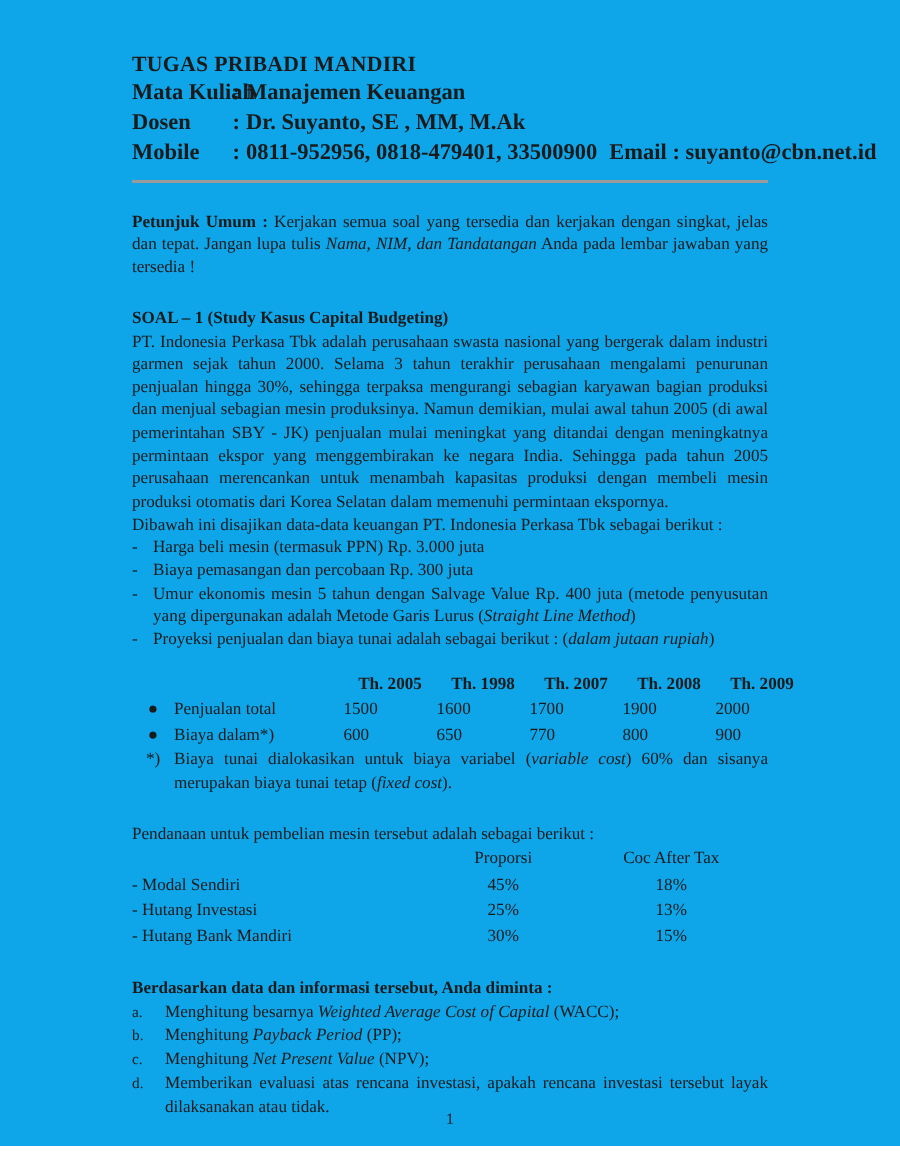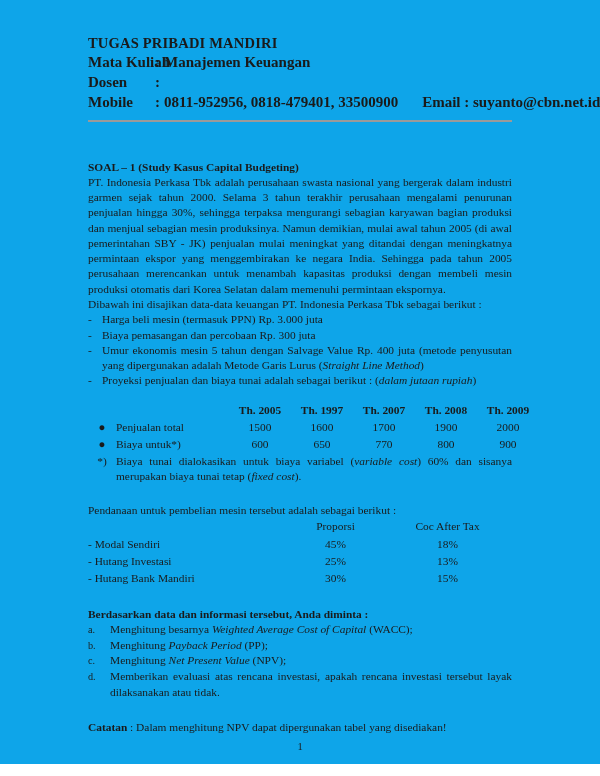--- a/index.html
+++ b/index.html
@@ -33,21 +33,21 @@
   .hdr-row {
     display: flex;
     font-size: 15px;
     font-weight: bold;
     line-height: 1.32;
     white-space: nowrap;
   }
   .hdr-label { width: 67px; flex: 0 0 67px; }
   .hdr-colon { width: 9px; flex: 0 0 9px; }
   .hdr-value { flex: 0 0 auto; }
-  .hdr-email { margin-left: 24px; }
+  .hdr-email { margin-left: 8px; }
   hr.rule {
     border: 0;
     border-top: 2px solid #9a9a9a;
     margin: 7px 0 0 0;
     width: 424px;
   }
   
   p.para {
     font-size: 11.4px;
     line-height: 1.34;
@@ -87,21 +87,21 @@
     width: 424px;
     table-layout: fixed;
   }
   table.proj td, table.proj th {
     padding: 1px 0;
     font-weight: normal;
     line-height: 1.34;
   }
   .col-bullet { width: 28px; text-align: center; }
   .col-label  { width: 113px; text-align: left; }
-  .col-num    { width: 62px;  text-align: center; }
+  .col-num    { width: 62px;  text-align: left; }
   table.proj thead th {
     font-weight: bold;
     text-align: center;
     white-space: nowrap;
   }
   
   .fn-row {
     display: flex;
     font-size: 11.4px;
     line-height: 1.34;
@@ -156,33 +156,35 @@
 
     <div class="hdr-row">
       <span class="hdr-label">Mata Kuliah</span>
       <span class="hdr-colon">:</span>
       <span class="hdr-value">Manajemen Keuangan</span>
     </div>
 
     <div class="hdr-row">
       <span class="hdr-label">Dosen</span>
       <span class="hdr-colon">:</span>
+      <span class="hdr-value">Dr. Suyanto, SE , MM, M.Ak</span>
     </div>
 
     <div class="hdr-row">
       <span class="hdr-label">Mobile</span>
       <span class="hdr-colon">:</span>
       <span class="hdr-value">0811-952956, 0818-479401, 33500900</span>
       <span class="hdr-value hdr-email">Email : suyanto@cbn.net.id</span>
     </div>
 
     <hr class="rule">
 
     <div class="gap-lg"></div>
 
+    <p class="para"><span class="b">Petunjuk Umum :</span><span> Kerjakan semua soal yang tersedia dan kerjakan dengan singkat, jelas dan tepat. Jangan lupa tulis </span><span class="i">Nama, NIM, dan Tandatangan</span><span> Anda pada lembar jawaban yang tersedia !</span></p>
 
     <div class="gap-lg"></div>
 
     <p class="sec-head">SOAL – 1 (Study Kasus Capital Budgeting)</p>
     <p class="para">PT. Indonesia Perkasa Tbk adalah perusahaan swasta nasional yang bergerak dalam industri garmen sejak tahun 2000. Selama 3 tahun terakhir perusahaan mengalami penurunan penjualan    hingga 30%, sehingga terpaksa mengurangi sebagian karyawan bagian produksi dan menjual sebagian mesin produksinya. Namun demikian, mulai awal tahun 2005 (di awal pemerintahan SBY - JK) penjualan mulai meningkat yang ditandai dengan meningkatnya permintaan ekspor yang menggembirakan ke negara India. Sehingga pada tahun 2005 perusahaan merencankan untuk menambah kapasitas produksi dengan membeli mesin produksi otomatis dari Korea Selatan dalam memenuhi permintaan ekspornya.</p>
 
     <p class="para">Dibawah ini disajikan data-data keuangan PT. Indonesia Perkasa Tbk sebagai berikut :</p>
 
     <div class="dash-item">
       <span class="dash-mark">-</span>
@@ -202,39 +204,39 @@
     </div>
 
     <div class="gap-md"></div>
 
     <table class="proj">
       <thead>
         <tr>
           <th class="col-bullet"></th>
           <th class="col-label"></th>
           <th class="col-num">Th. 2005</th>
-          <th class="col-num">Th. 1997</th>
+          <th class="col-num">Th. 1998</th>
           <th class="col-num">Th. 2007</th>
           <th class="col-num">Th. 2008</th>
           <th class="col-num">Th. 2009</th>
         </tr>
       </thead>
       <tbody>
         <tr>
           <td class="col-bullet">●</td>
           <td class="col-label">Penjualan total</td>
           <td class="col-num">1500</td>
           <td class="col-num">1600</td>
           <td class="col-num">1700</td>
           <td class="col-num">1900</td>
           <td class="col-num">2000</td>
         </tr>
         <tr>
           <td class="col-bullet">●</td>
-          <td class="col-label">Biaya untuk*)</td>
+          <td class="col-label">Biaya dalam*)</td>
           <td class="col-num">600</td>
           <td class="col-num">650</td>
           <td class="col-num">770</td>
           <td class="col-num">800</td>
           <td class="col-num">900</td>
         </tr>
       </tbody>
     </table>
 
     <div class="fn-row">

